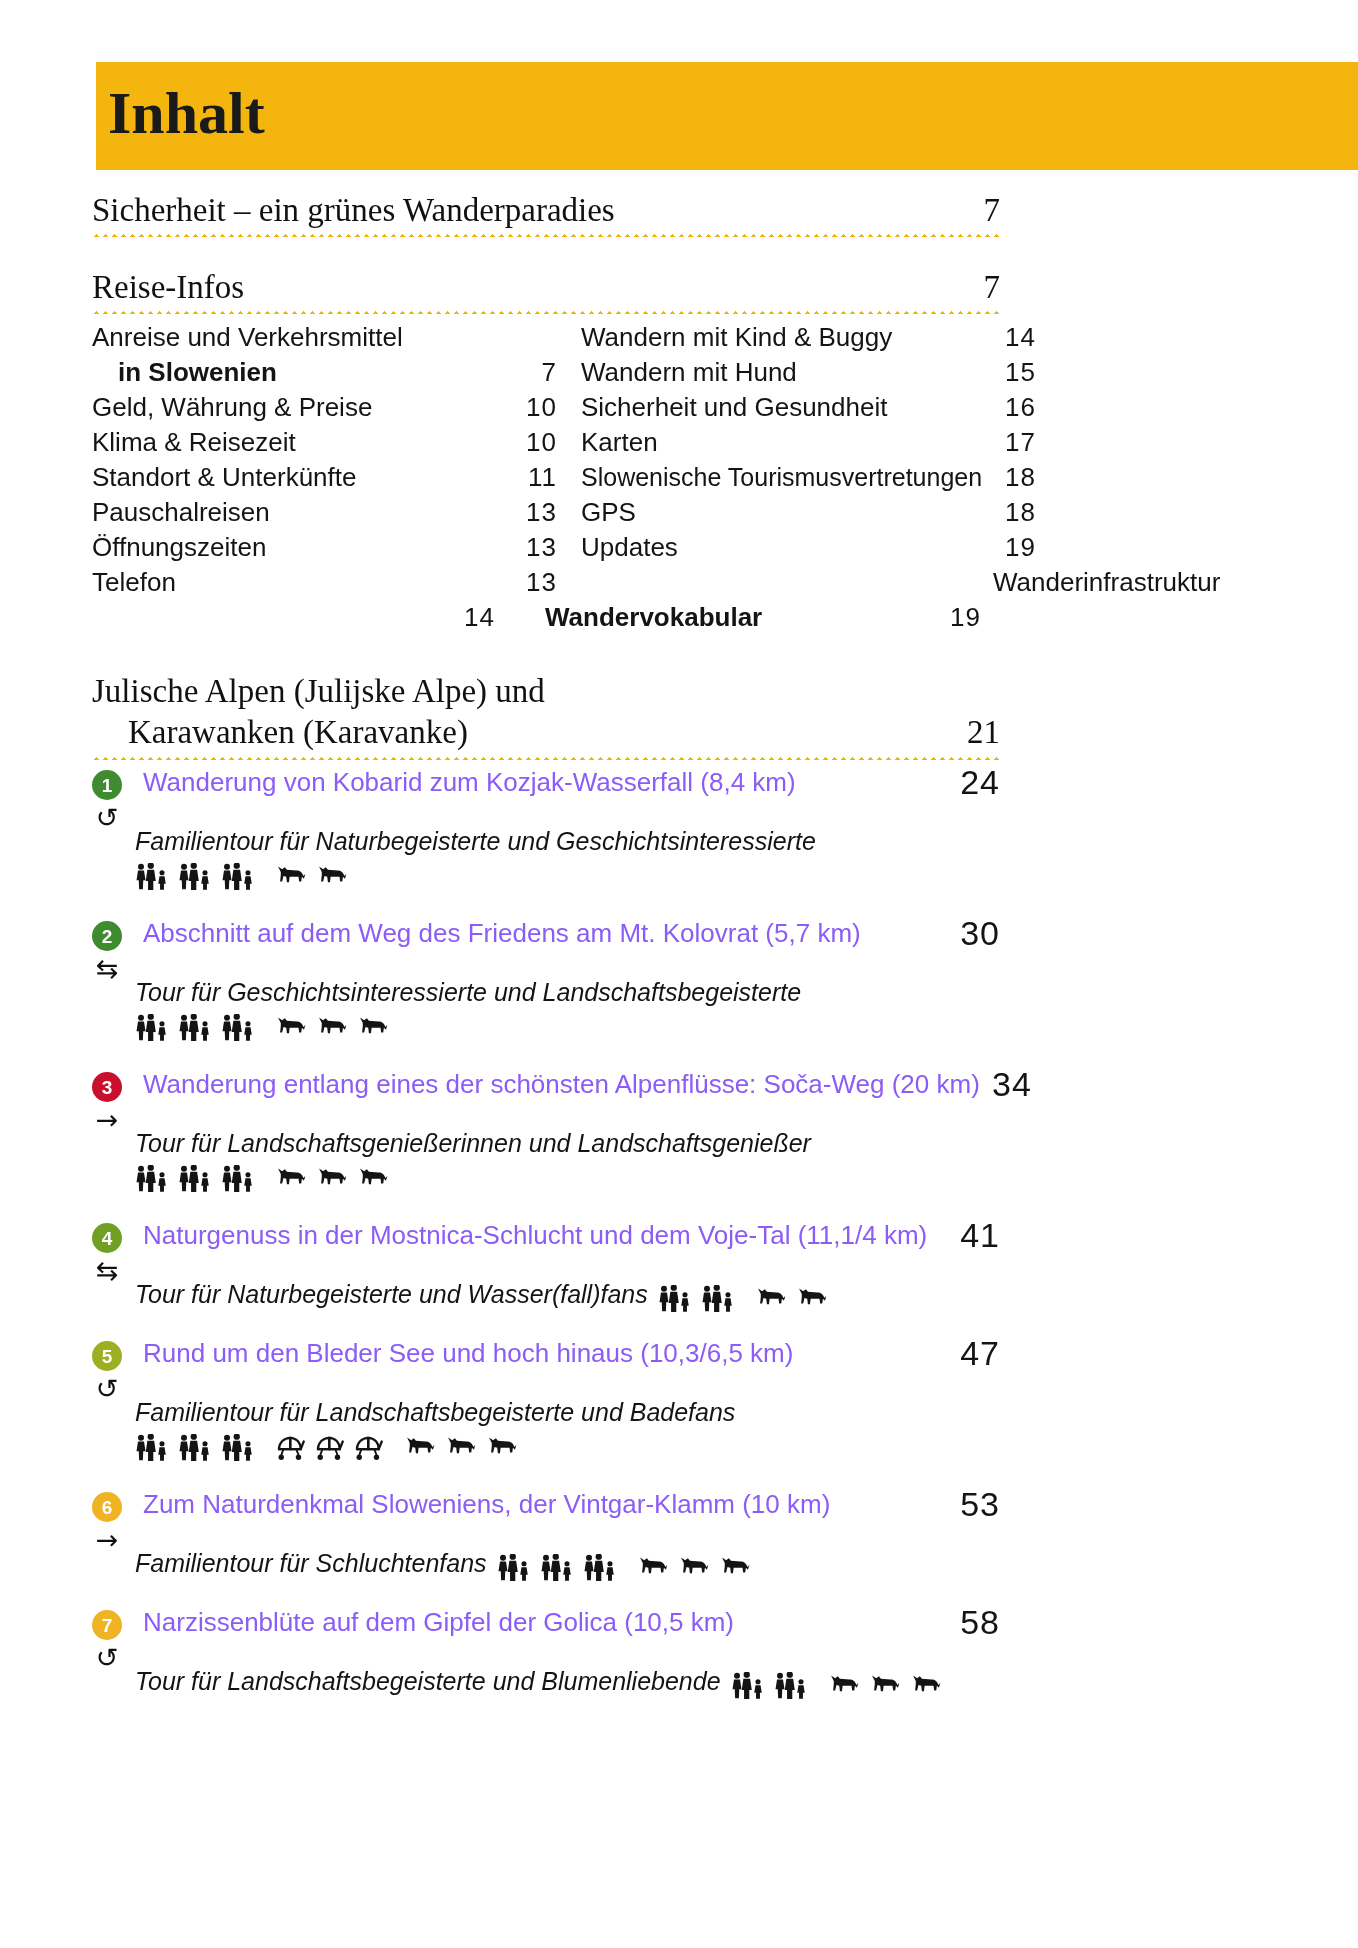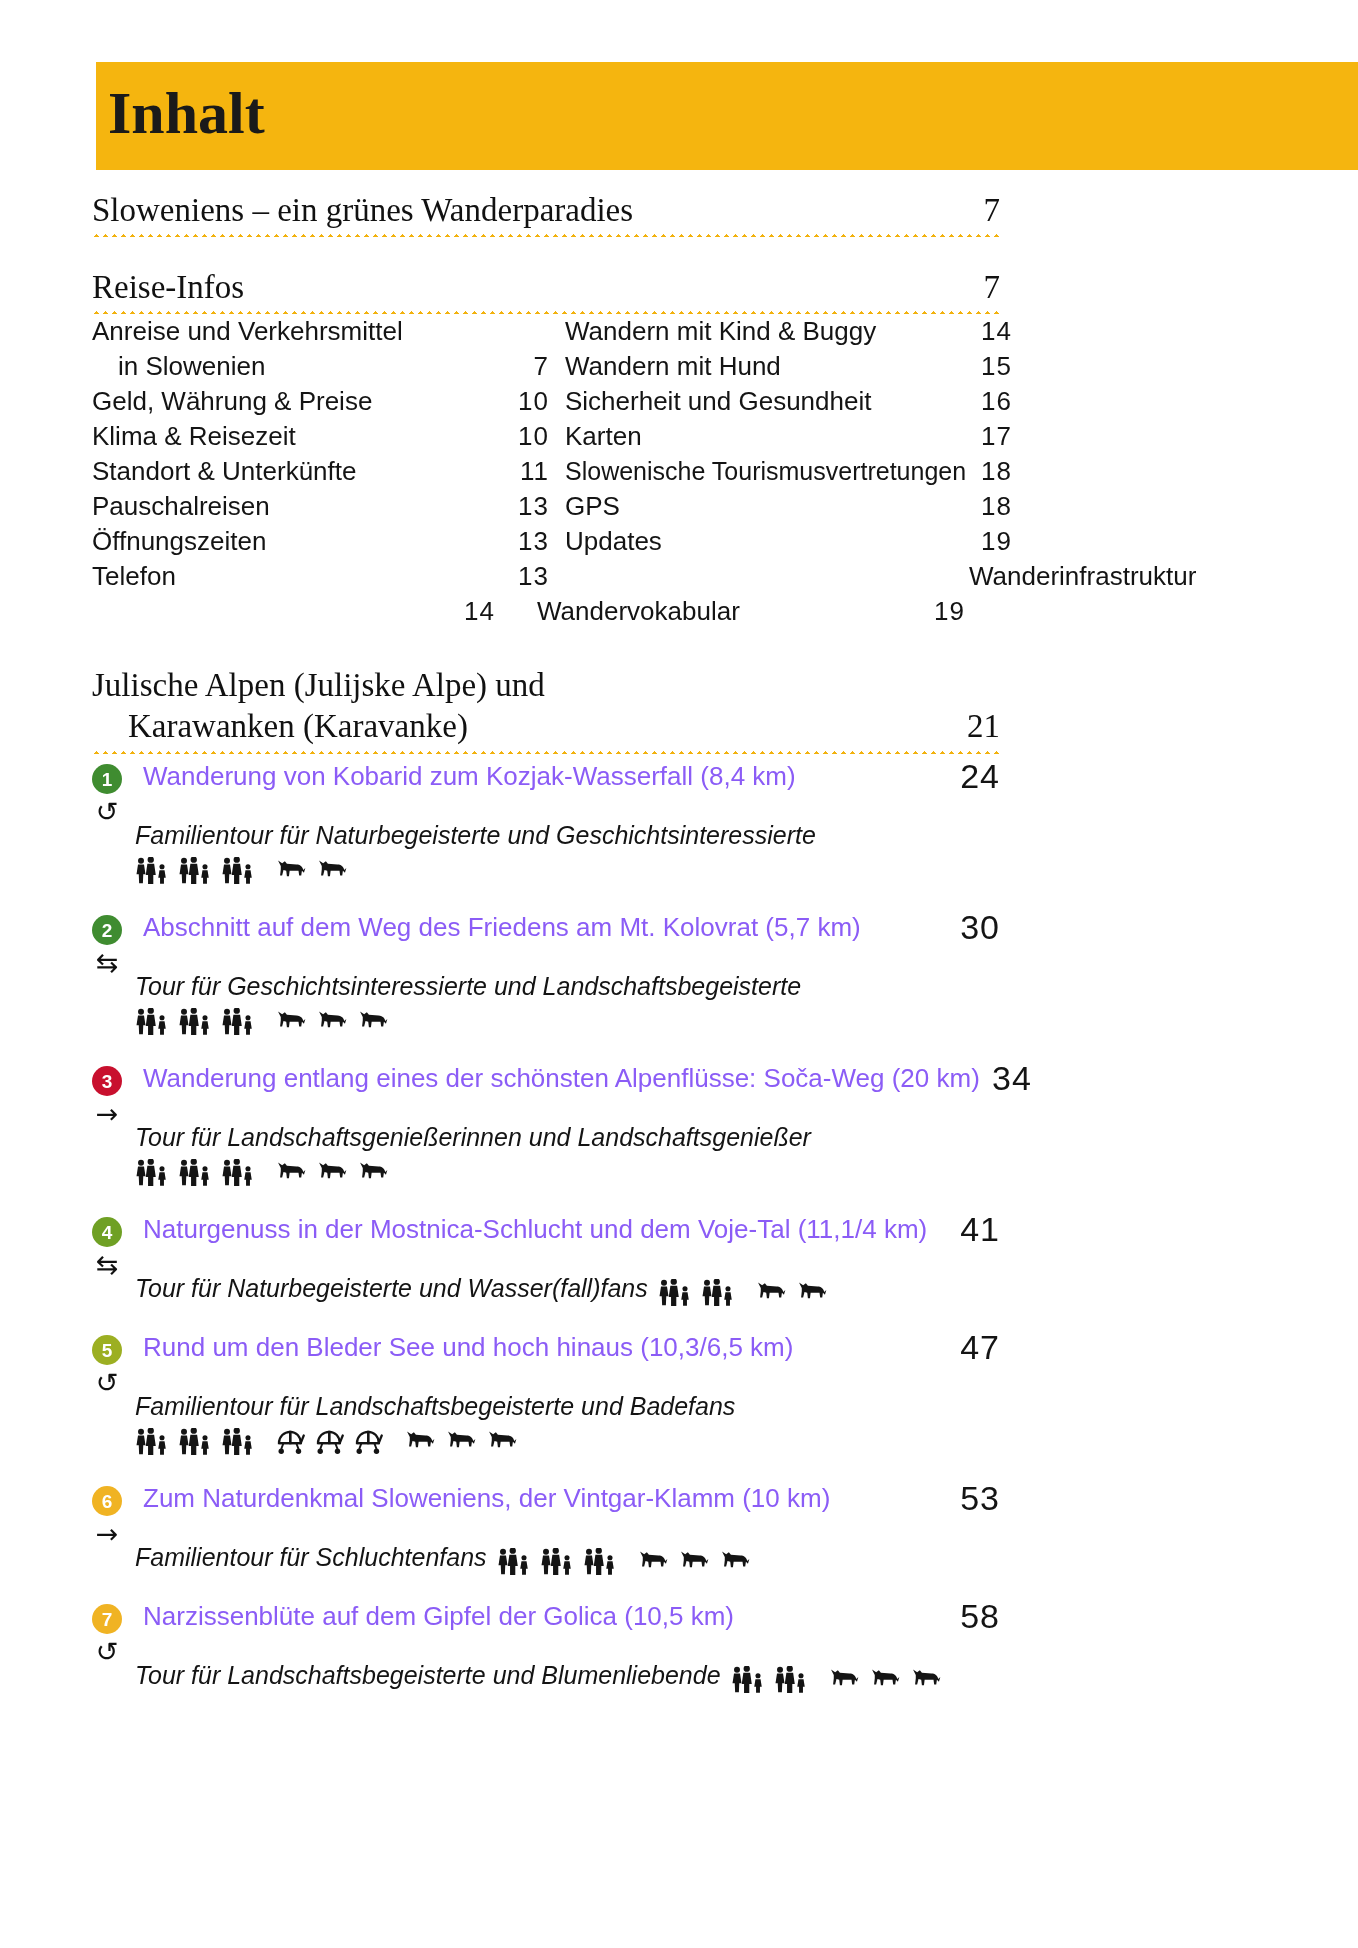--- a/index.html
+++ b/index.html
@@ -50,28 +50,29 @@
   }
 
   
   .sec-multi .l1{font-family:"Liberation Serif", serif;font-size:33px;line-height:41px;}
   .sec-multi .l2{font-family:"Liberation Serif", serif;font-size:33px;line-height:41px;padding-left:36px;}
 
   
   .infogrid{
     display:grid;
     grid-template-columns: 415px 50px 400px 43px;
-    column-gap:4px;
+    column-gap:12px;
+    margin-top:6px;
   }
   .ig-label{
     font-size:26px;line-height:35px;color:#141414;
     font-stretch:condensed;
     white-space:nowrap;
   }
-  .ig-label.indent{padding-left:26px;}
+  .ig-label.indent{padding-left:26px;font-weight:bold;}
   .ig-page{
     font-size:26px;line-height:35px;color:#141414;
     text-align:right;padding-right:12px;letter-spacing:1px;
   }
   .ig-page.rcol{text-align:right;padding-right:0px;}
 
   
   .tour{margin-top:22px;position:relative;}
   .tour.first{margin-top:4px;}
   .tour-main{display:flex;align-items:flex-start;}
@@ -118,21 +119,21 @@
 
 <div class="page">
 
   <div class="banner"></div>
   <div class="banner-title">Inhalt</div>
 
   <div class="content">
 
     <div class="sec">
       <div class="sec-row">
-        <div class="sec-title">Sloweniens – ein grünes Wanderparadies</div>
+        <div class="sec-title">Sicherheit – ein grünes Wanderparadies</div>
         <div class="sec-page">7</div>
       </div>
       <div class="dotrule"></div>
     </div>
 
     <div class="sec" style="margin-top:30px;">
       <div class="sec-row">
         <div class="sec-title">Reise-Infos</div>
         <div class="sec-page">7</div>
       </div>

